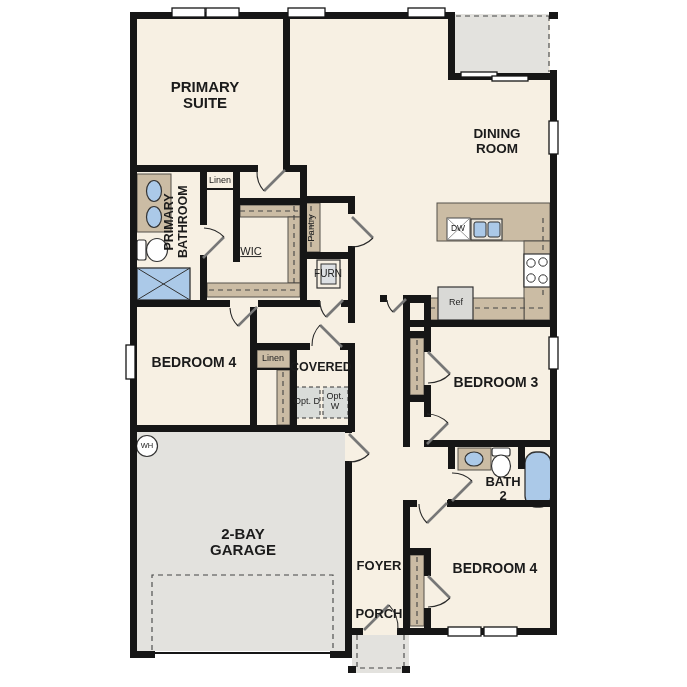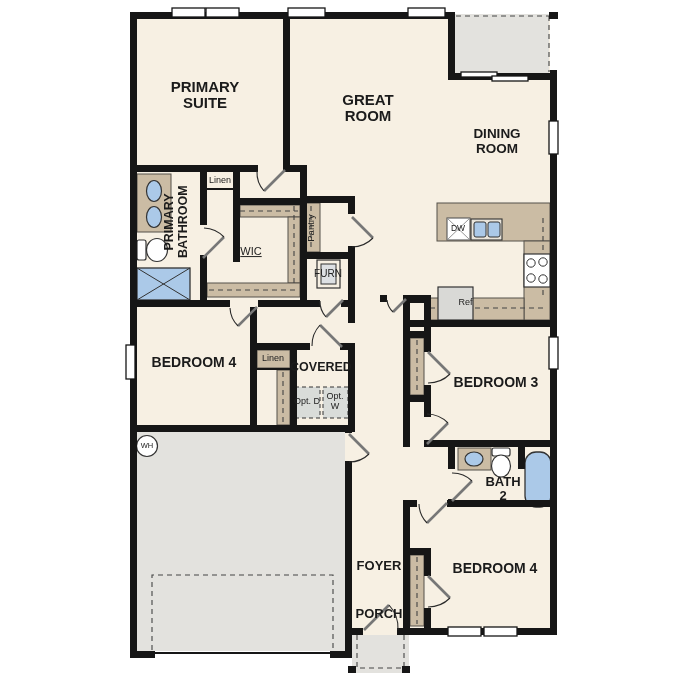--- a/index.html
+++ b/index.html
@@ -206,34 +206,34 @@
       <path d="M428,383 A31,31 0 0 0 450,374"></path>
       <path d="M452,473 A28,28 0 0 1 472,481"></path>
       <path d="M419,504 A28,28 0 0 0 427,523"></path>
       <path d="M428,607 A31,31 0 0 0 450,598"></path>
       <path d="M398,630 A34,34 0 0 0 389,605"></path>
     </g>
   </g>
 </svg>
 
   <div class="lbl" style="left:205px;top:95px;width:100px;font-size:15px;">PRIMARY SUITE</div>
-  <div class="lbl" style="left:368px;top:108px;width:70px;font-size:15px;">GREAT ROOM</div>
   <div class="lbl" style="left:497px;top:142px;width:62px;font-size:13.5px;">DINING ROOM</div>
   <div class="lbl rot" style="left:176px;top:222px;font-size:12.5px;"><span class="rot-inner" style="display:inline-block;width:72px;white-space:normal;">PRIMARY BATHROOM</span></div>
   <div class="lbl small" style="left:251px;top:252px;font-size:11px;text-decoration:underline;">WIC</div>
   <div class="lbl small" style="left:220px;top:181px;font-size:9px;">Linen</div>
   <div class="lbl small" style="left:273px;top:359px;font-size:9px;">Linen</div>
   <div class="lbl small rot" style="left:311px;top:228px;font-size:9.5px;">Pantry</div>
   <div class="lbl small" style="left:328px;top:274px;font-size:10px;">FURN</div>
   <div class="lbl small" style="left:458px;top:229px;font-size:8.5px;text-align:center;">DW</div>
-  <div class="lbl small" style="left:456px;top:303px;font-size:9px;padding-left:19px;">Ref</div>
+  <div class="lbl small" style="left:456px;top:303px;font-size:9px;">Ref</div>
   <div class="lbl small" style="left:147px;top:446px;font-size:7.5px;">WH</div>
   <div class="lbl" style="left:194px;top:363px;width:120px;font-size:14px;">BEDROOM 4</div>
   <div class="lbl" style="left:321px;top:368px;width:80px;font-size:12.5px;">COVERED</div>
   <div class="lbl small" style="left:307px;top:402px;width:26px;font-size:9px;">Opt. D</div>
   <div class="lbl small" style="left:335px;top:402px;width:26px;font-size:9px;">Opt. W</div>
+  <div class="lbl" style="left:243px;top:542px;width:90px;font-size:15px;">2-BAY GARAGE</div>
   <div class="lbl" style="left:496px;top:383px;width:120px;font-size:14px;">BEDROOM 3</div>
   <div class="lbl" style="left:503px;top:489px;width:44px;font-size:13px;">BATH 2</div>
   <div class="lbl" style="left:495px;top:569px;width:120px;font-size:14px;">BEDROOM 4</div>
   <div class="lbl" style="left:379px;top:566px;width:60px;font-size:13px;">FOYER</div>
   <div class="lbl" style="left:379px;top:614px;width:60px;font-size:13px;">PORCH</div>
 
 </div>
 
 </body></html>

